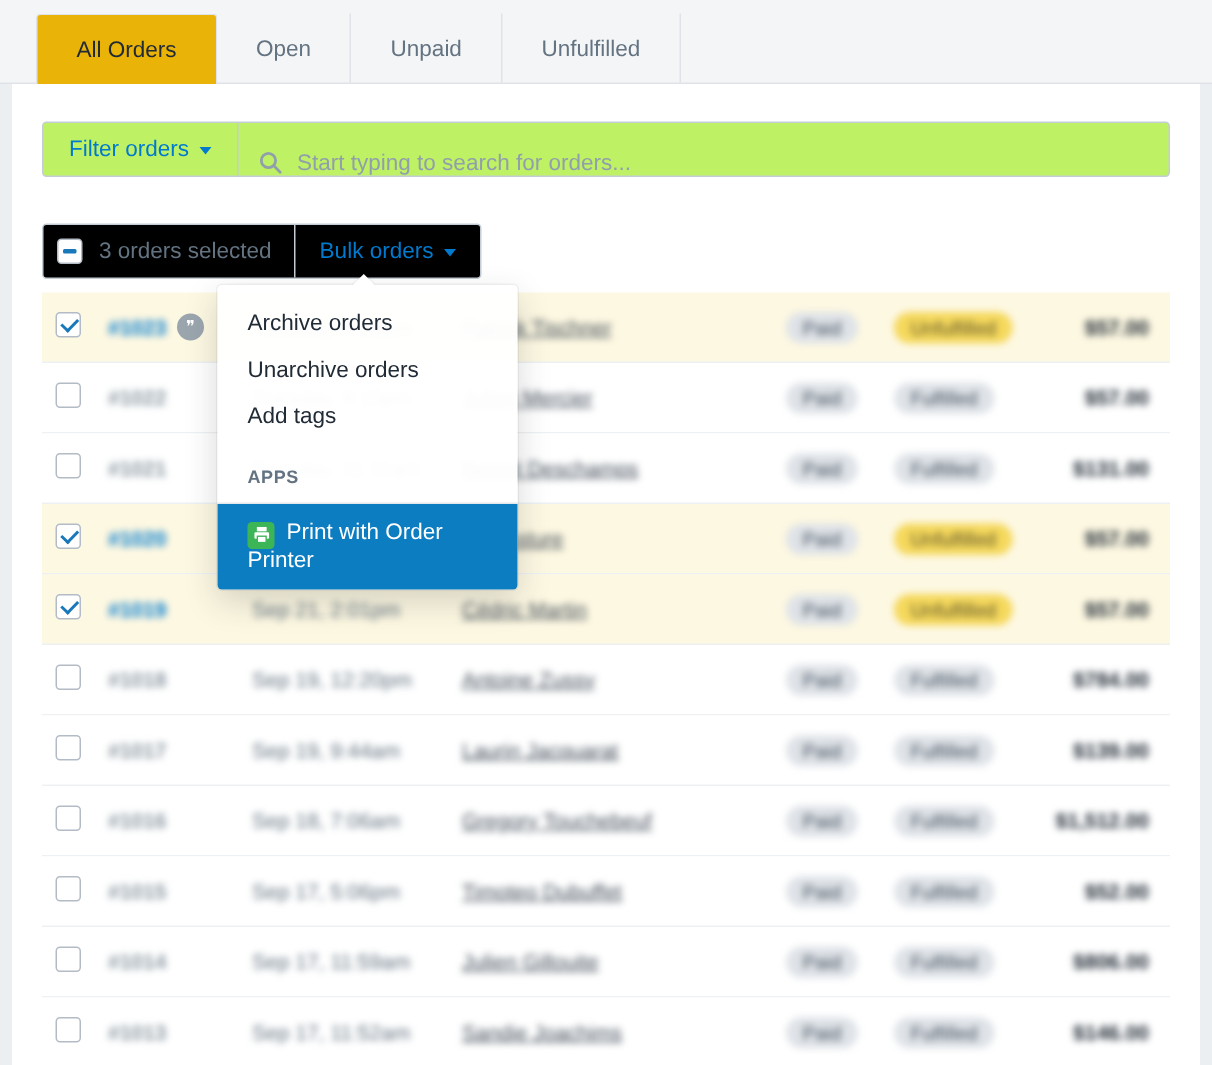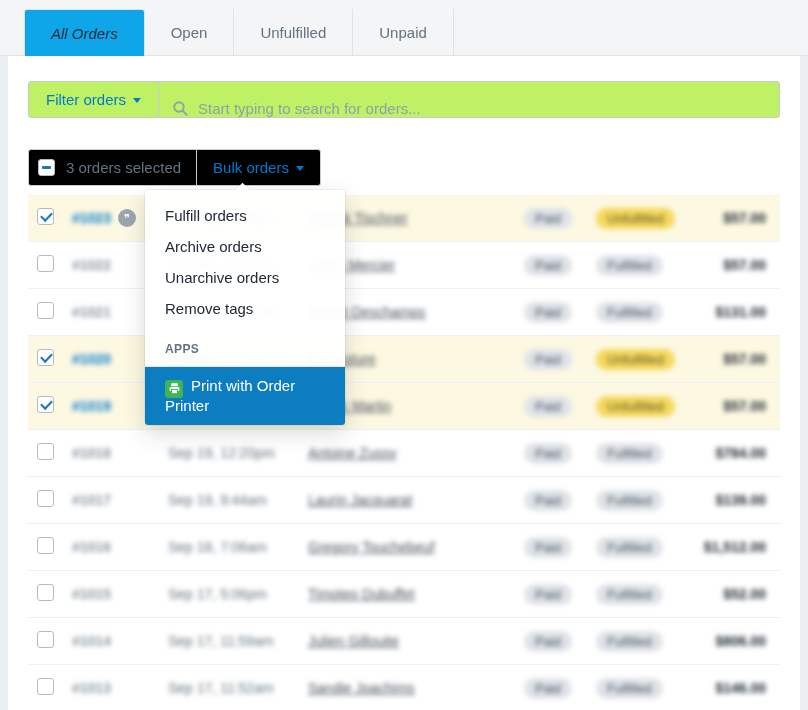--- a/index.html
+++ b/index.html
@@ -3,21 +3,21 @@
 <meta charset="utf-8">
 <style>
   * { margin:0; padding:0; box-sizing:border-box; }
   html,body { width:808px; height:710px; }
   body { font-family:"Liberation Sans", sans-serif; background:var(--page-bg); overflow:hidden; }
   .stage { position:relative; width:808px; height:710px; overflow:hidden; }
 
   
   .tabbar { height:56px; background:var(--tabbar-bg); border-bottom:1px solid var(--border); display:flex; align-items:flex-end; padding-left:24px; }
   .tab { height:46px; display:flex; align-items:center; padding:0 26px; font-size:15px; color:var(--text-soft); border-right:1px solid var(--border); cursor:pointer; }
-  .tab.active { background:#0ea5e9; border:1px solid var(--border); border-bottom:none; border-radius:3px 3px 0 0; color:var(--text-dark); margin-bottom:-1px; height:47px;font-style:italic; }
+  .tab.active { background:#eab308; border:1px solid var(--border); border-bottom:none; border-radius:3px 3px 0 0; color:var(--text-dark); margin-bottom:-1px; height:47px; }
 
   
   .card { margin:0 8px; background:#fff; height:654px; padding:25px 20px 0; }
 
   
   .filter-group { display:flex; height:37px; border:1px solid var(--control-border); border-radius:3px; background:#bef264; overflow:hidden; }
   .filter-btn { display:flex; align-items:center; gap:7px; padding:0 17px; font-size:15px; color:var(--accent-blue); border-right:1px solid var(--control-border); cursor:pointer; white-space:nowrap; }
   .caret { display:inline-block; width:0; height:0; border-left:4px solid transparent; border-right:4px solid transparent; border-top:5px solid currentColor; margin-top:2px; }
   .search-box { flex:1; display:flex; align-items:flex-end; gap:9px; padding:0 13px; }
   .search-box svg { flex:0 0 auto; }
@@ -67,22 +67,22 @@
   .app-icon svg { margin-top:2px; }
 </style>
 </head>
 <body>
 
 <div class="stage">
 
   <div class="tabbar">
       <div class="tab active">All Orders</div>
       <div class="tab">Open</div>
+      <div class="tab">Unpaid</div>
       <div class="tab">Unfulfilled</div>
-      <div class="tab">Unpaid</div>
     </div>
 
   <div class="card">
 
     
     <div class="filter-group">
       <div class="filter-btn">
         <span>Filter orders</span>
         <span class="caret"></span>
       </div>
@@ -327,24 +327,23 @@
     <div class="cell c-ful">
       <span class="badge bl">Fulfilled</span>
     </div>
     <div class="cell c-total bl">$146.00</div>
   </div>
       </div>
   </div>
 
   <div class="menu">
     <div>
-        <div class="menu-item">Fulfill orders</div>
         <div class="menu-item">Archive orders</div>
         <div class="menu-item">Unarchive orders</div>
-        <div class="menu-item">Remove tags</div>
+        <div class="menu-item">Add tags</div>
       </div>
     <div class="menu-section-label">APPS</div>
     <div class="menu-divider"></div>
     <div class="menu-app-item">
       <span class="app-icon"><svg width="13" height="13" viewBox="0 0 20 20">
         <rect x="5" y="2" width="10" height="4.5" fill="#fff"></rect>
         <rect x="2.5" y="7.5" width="15" height="6.5" rx="1.2" fill="#fff"></rect>
         <rect x="5.5" y="11.5" width="9" height="6.5" fill="#fff" stroke="#3cb557" stroke-width="1.4"></rect>
       </svg></span><span>Print with Order Printer</span>
     </div>

